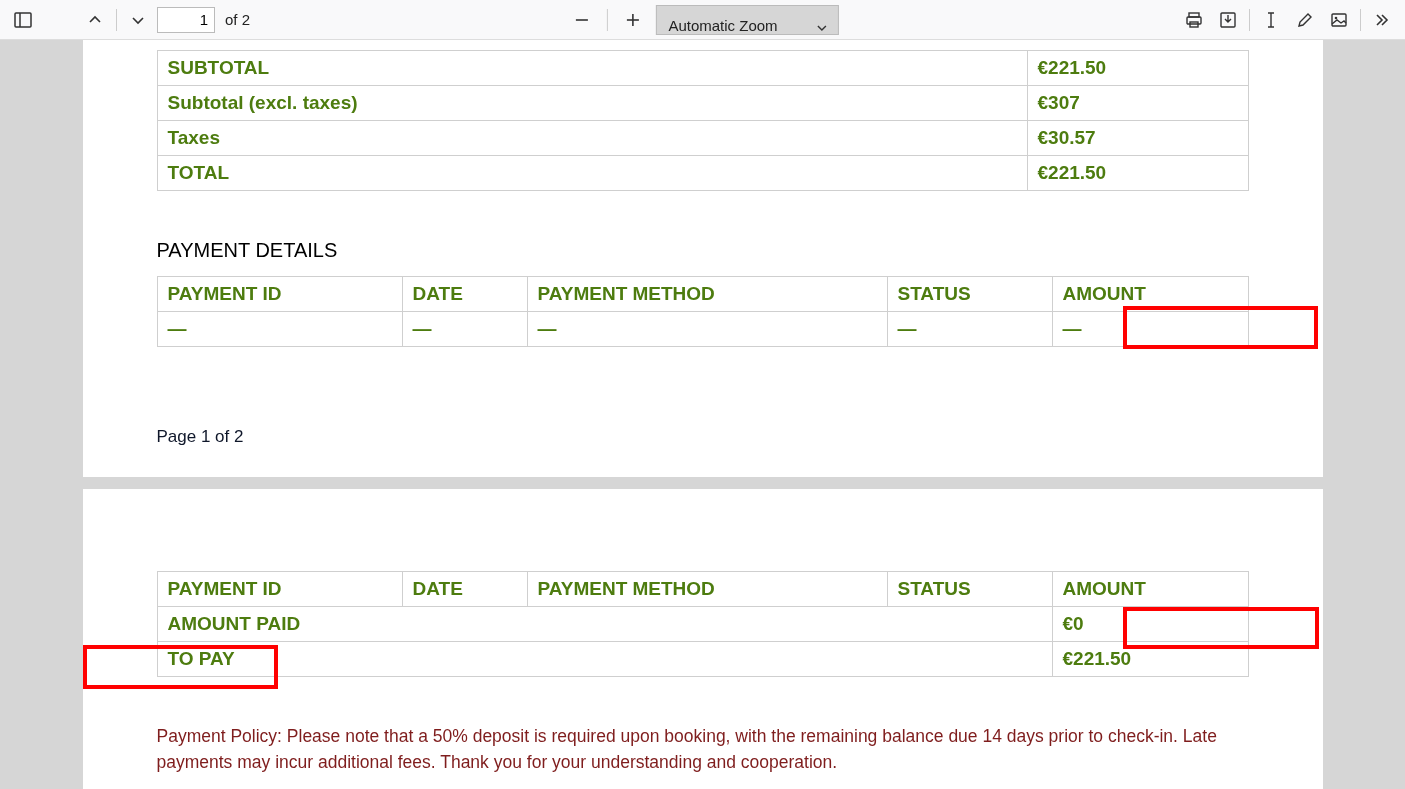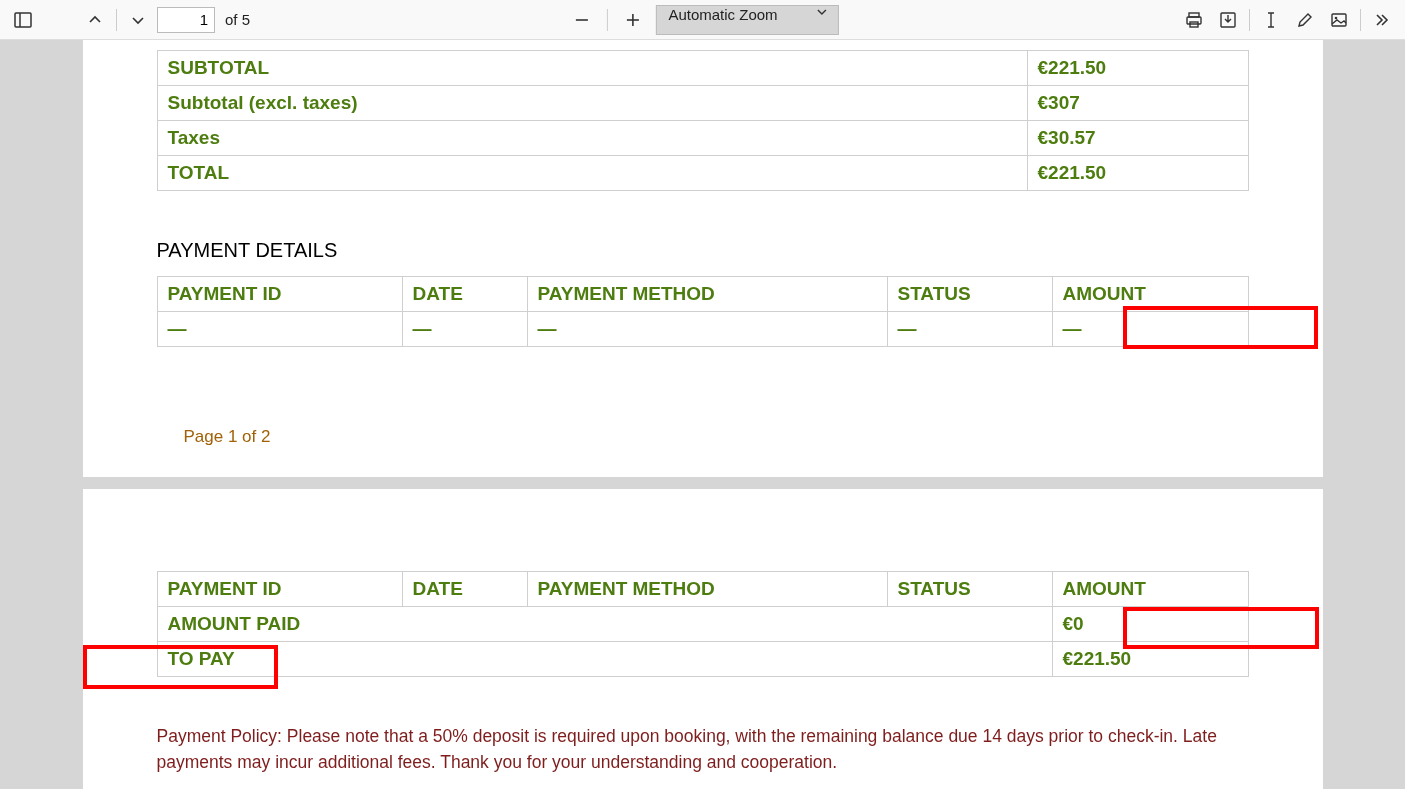--- a/index.html
+++ b/index.html
@@ -64,21 +64,21 @@
   font-size: 15px;
   background: #fff;
 }
 .page-of {
   font-size: 15px;
   color: #222;
   margin-left: 6px;
 }
 .zoom-select {
   display: flex;
-  align-items: flex-start;
+  align-items: flex-end;
   background: #d6d6d6;
   border: 1px solid #bbb;
   height: 30px;
   padding: 0 10px 0 12px;
   font-size: 15px;
   color: #222;
   gap: 38px;
   cursor: pointer;
 }
 .viewer {
@@ -114,23 +114,22 @@
   font-weight: bold;
 }
 .bold-cell { font-weight: 700; }
 .section-title {
   font-size: 20px;
   font-weight: 400;
   margin: 48px 0 14px 0;
 }
 .page-footer {
   font-size: 17px;
-  color: #a16207;
+  color: #0f172a;
   margin-top: 80px;
-  margin-left: 27px;
 }
 .policy {
   font-size: 17.5px;
   color: #7f1d1d;
   margin-top: 46px;
   line-height: 1.5;
 }
 .highlight {
   position: absolute;
   border: 4px solid #ff0000;
@@ -155,21 +154,21 @@
           <path d="M3 10 L8 5 L13 10" fill="none" stroke="#333" stroke-width="1.6"></path>
         </svg>
     </div>
     <div class="vsep"></div>
     <div class="icon-btn">
       <svg width="16" height="16" viewBox="0 0 16 16">
           <path d="M3 6 L8 11 L13 6" fill="none" stroke="#333" stroke-width="1.6"></path>
         </svg>
     </div>
     <input class="page-input" value="1" style="">
-    <span class="page-of">of 5</span>
+    <span class="page-of">of 2</span>
   </div>
 
   <div class="toolbar-center">
     <div class="icon-btn">
       <svg width="16" height="16" viewBox="0 0 16 16">
           <line x1="2" y1="8" x2="14" y2="8" stroke="#333" stroke-width="1.6"></line>
         </svg>
     </div>
     <div class="vsep"></div>
     <div class="icon-btn">

